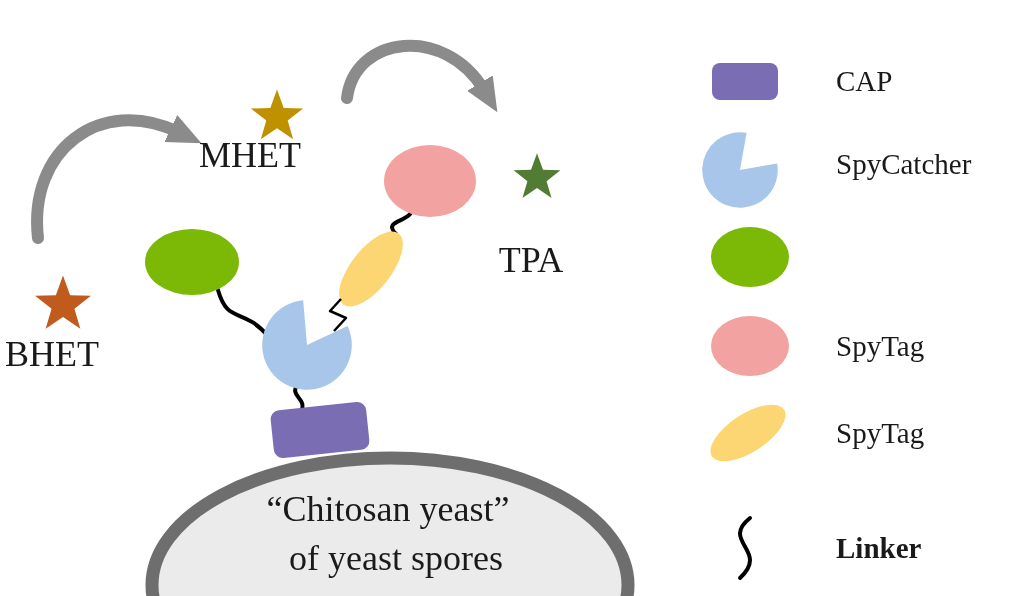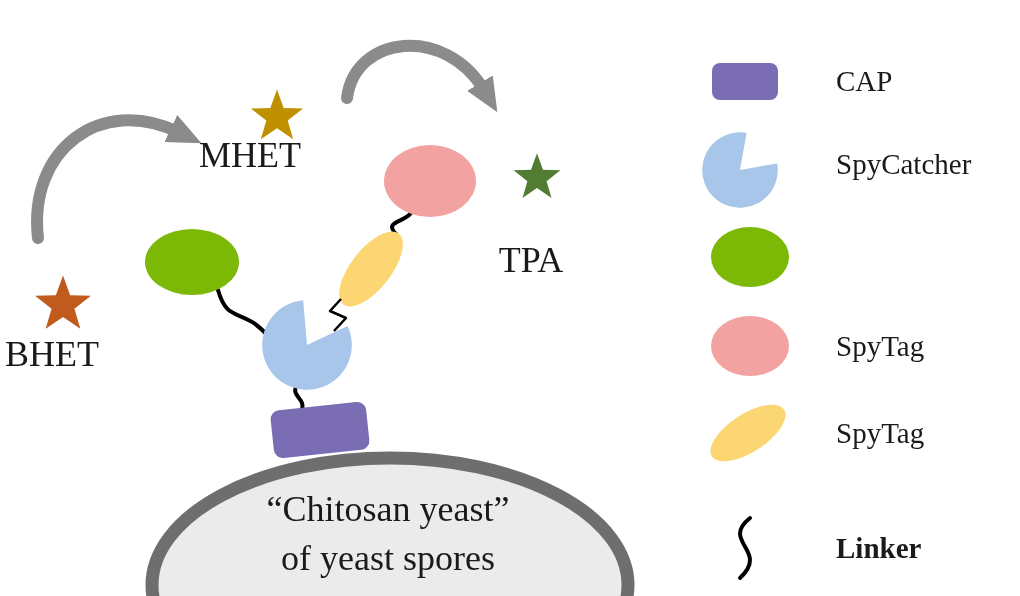--- a/index.html
+++ b/index.html
@@ -65,21 +65,21 @@
     <ellipse cx="750" cy="257" rx="39" ry="30" fill="#7cb806"></ellipse>
     <ellipse cx="750" cy="346" rx="39" ry="30" fill="#f2a3a1"></ellipse>
     <ellipse rx="43" ry="19" transform="translate(748,433) rotate(-33)" fill="#fbd672"></ellipse>
     <path d="M 750 518 C 720 542, 770 550, 740 578" fill="none" stroke-width="4" stroke-linecap="round" stroke="#000000"></path>
   </svg>
 
   <div class="lbl centered" style="left:52px; top:336px;">BHET</div>
   <div class="lbl centered" style="left:250px; top:137px;">MHET</div>
   <div class="lbl centered" style="left:531px; top:208px;margin-top:34px;">TPA</div>
   <div class="lbl centered" style="left:388px; top:491px;">“Chitosan yeast”</div>
-  <div class="lbl centered" style="left:388px; top:540px;text-align:right;">of yeast spores</div>
+  <div class="lbl centered" style="left:396px; top:540px;text-align:right;">of yeast spores</div>
 
   <div class="legend-lbl" style="top:65px;">CAP</div>
   <div class="legend-lbl" style="top:148px;text-align:right;">SpyCatcher</div>
   <div class="legend-lbl" style="top:330px;">SpyTag</div>
   <div class="legend-lbl" style="top:417px;">SpyTag</div>
   <div class="legend-lbl" style="top:532px;font-weight:bold;">Linker</div>
 
 </div>
 
 </body></html>

